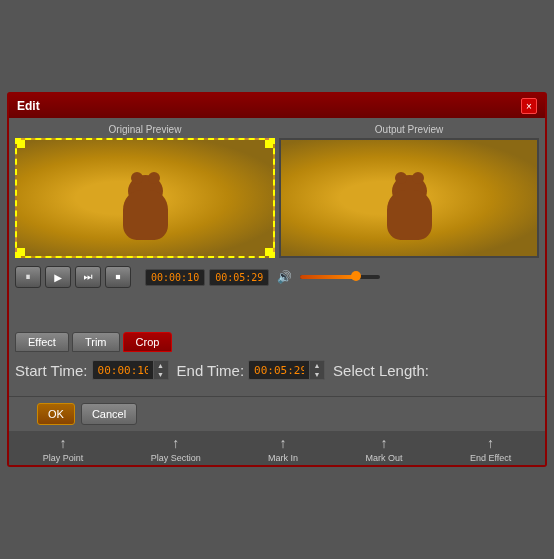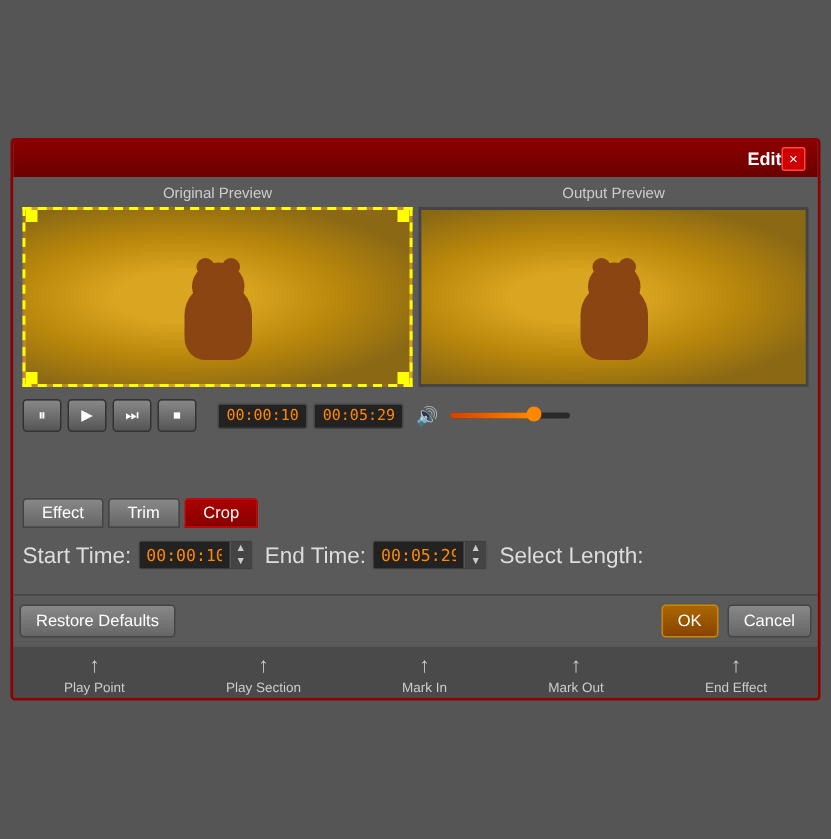--- a/index.html
+++ b/index.html
@@ -18,21 +18,21 @@
       background: #6b6b6b;
       border: 2px solid #8b0000;
       border-radius: 3px;
       overflow: visible;
     }
     .title-bar {
       background: linear-gradient(to bottom, #8b0000, #6b0000);
       color: #fff;
       padding: 4px 8px;
       display: flex;
-      justify-content: flex-end;
+      justify-content: space-between;
       align-items: center;
       font-size: 12px;
       font-weight: bold;
     }
     .close-btn {
       background: #cc0000;
       color: white;
       border: 1px solid #ff4444;
       border-radius: 2px;
       width: 16px;
@@ -466,21 +466,20 @@
         </div>
       </div>
 
       <div class="time-input-group">
         <span class="time-input-label">Select Length:</span>
       </div>
     </div>
   </div>
 
   <div class="action-row">
-    <button class="action-btn">Restore Defaults</button>
     <div style="display:flex; gap:6px;">
       <button class="action-btn ok">OK</button>
       <button class="action-btn">Cancel</button>
     </div>
   </div>
 
   <div class="labels-row">
     <div class="label-item">
       <span class="label-arrow">↑</span>
       <span class="label-text">Play Point</span>

